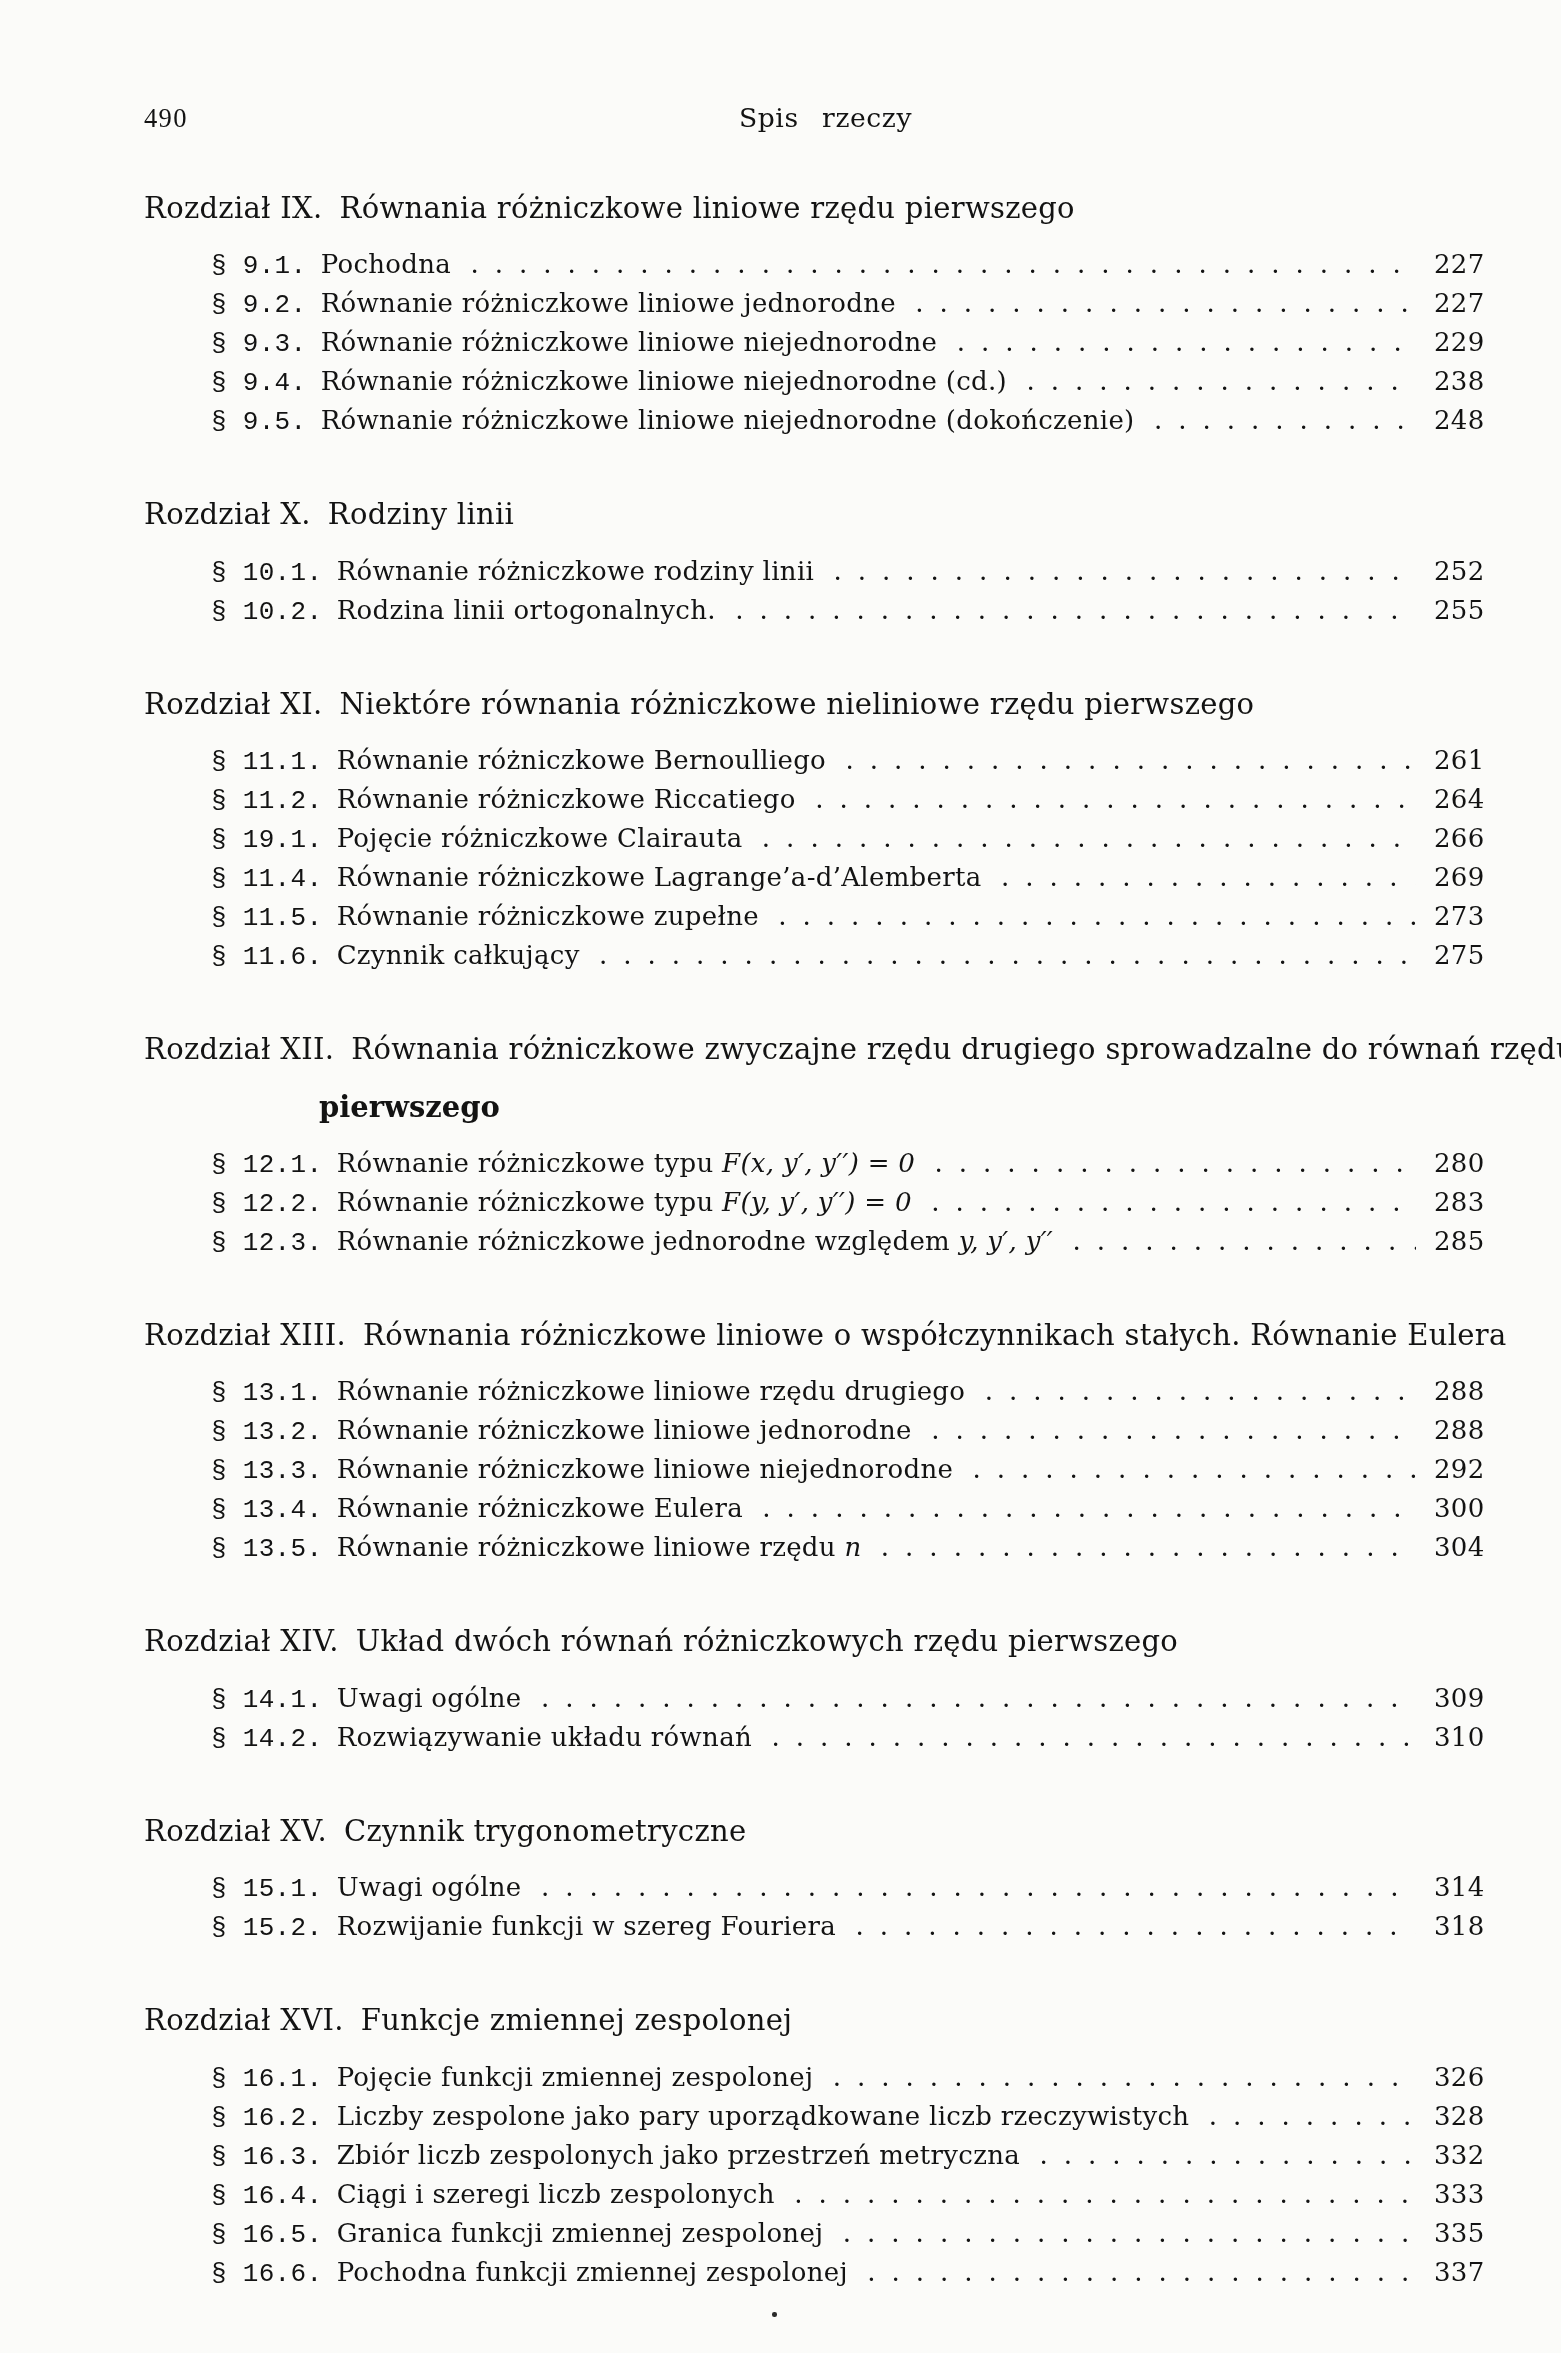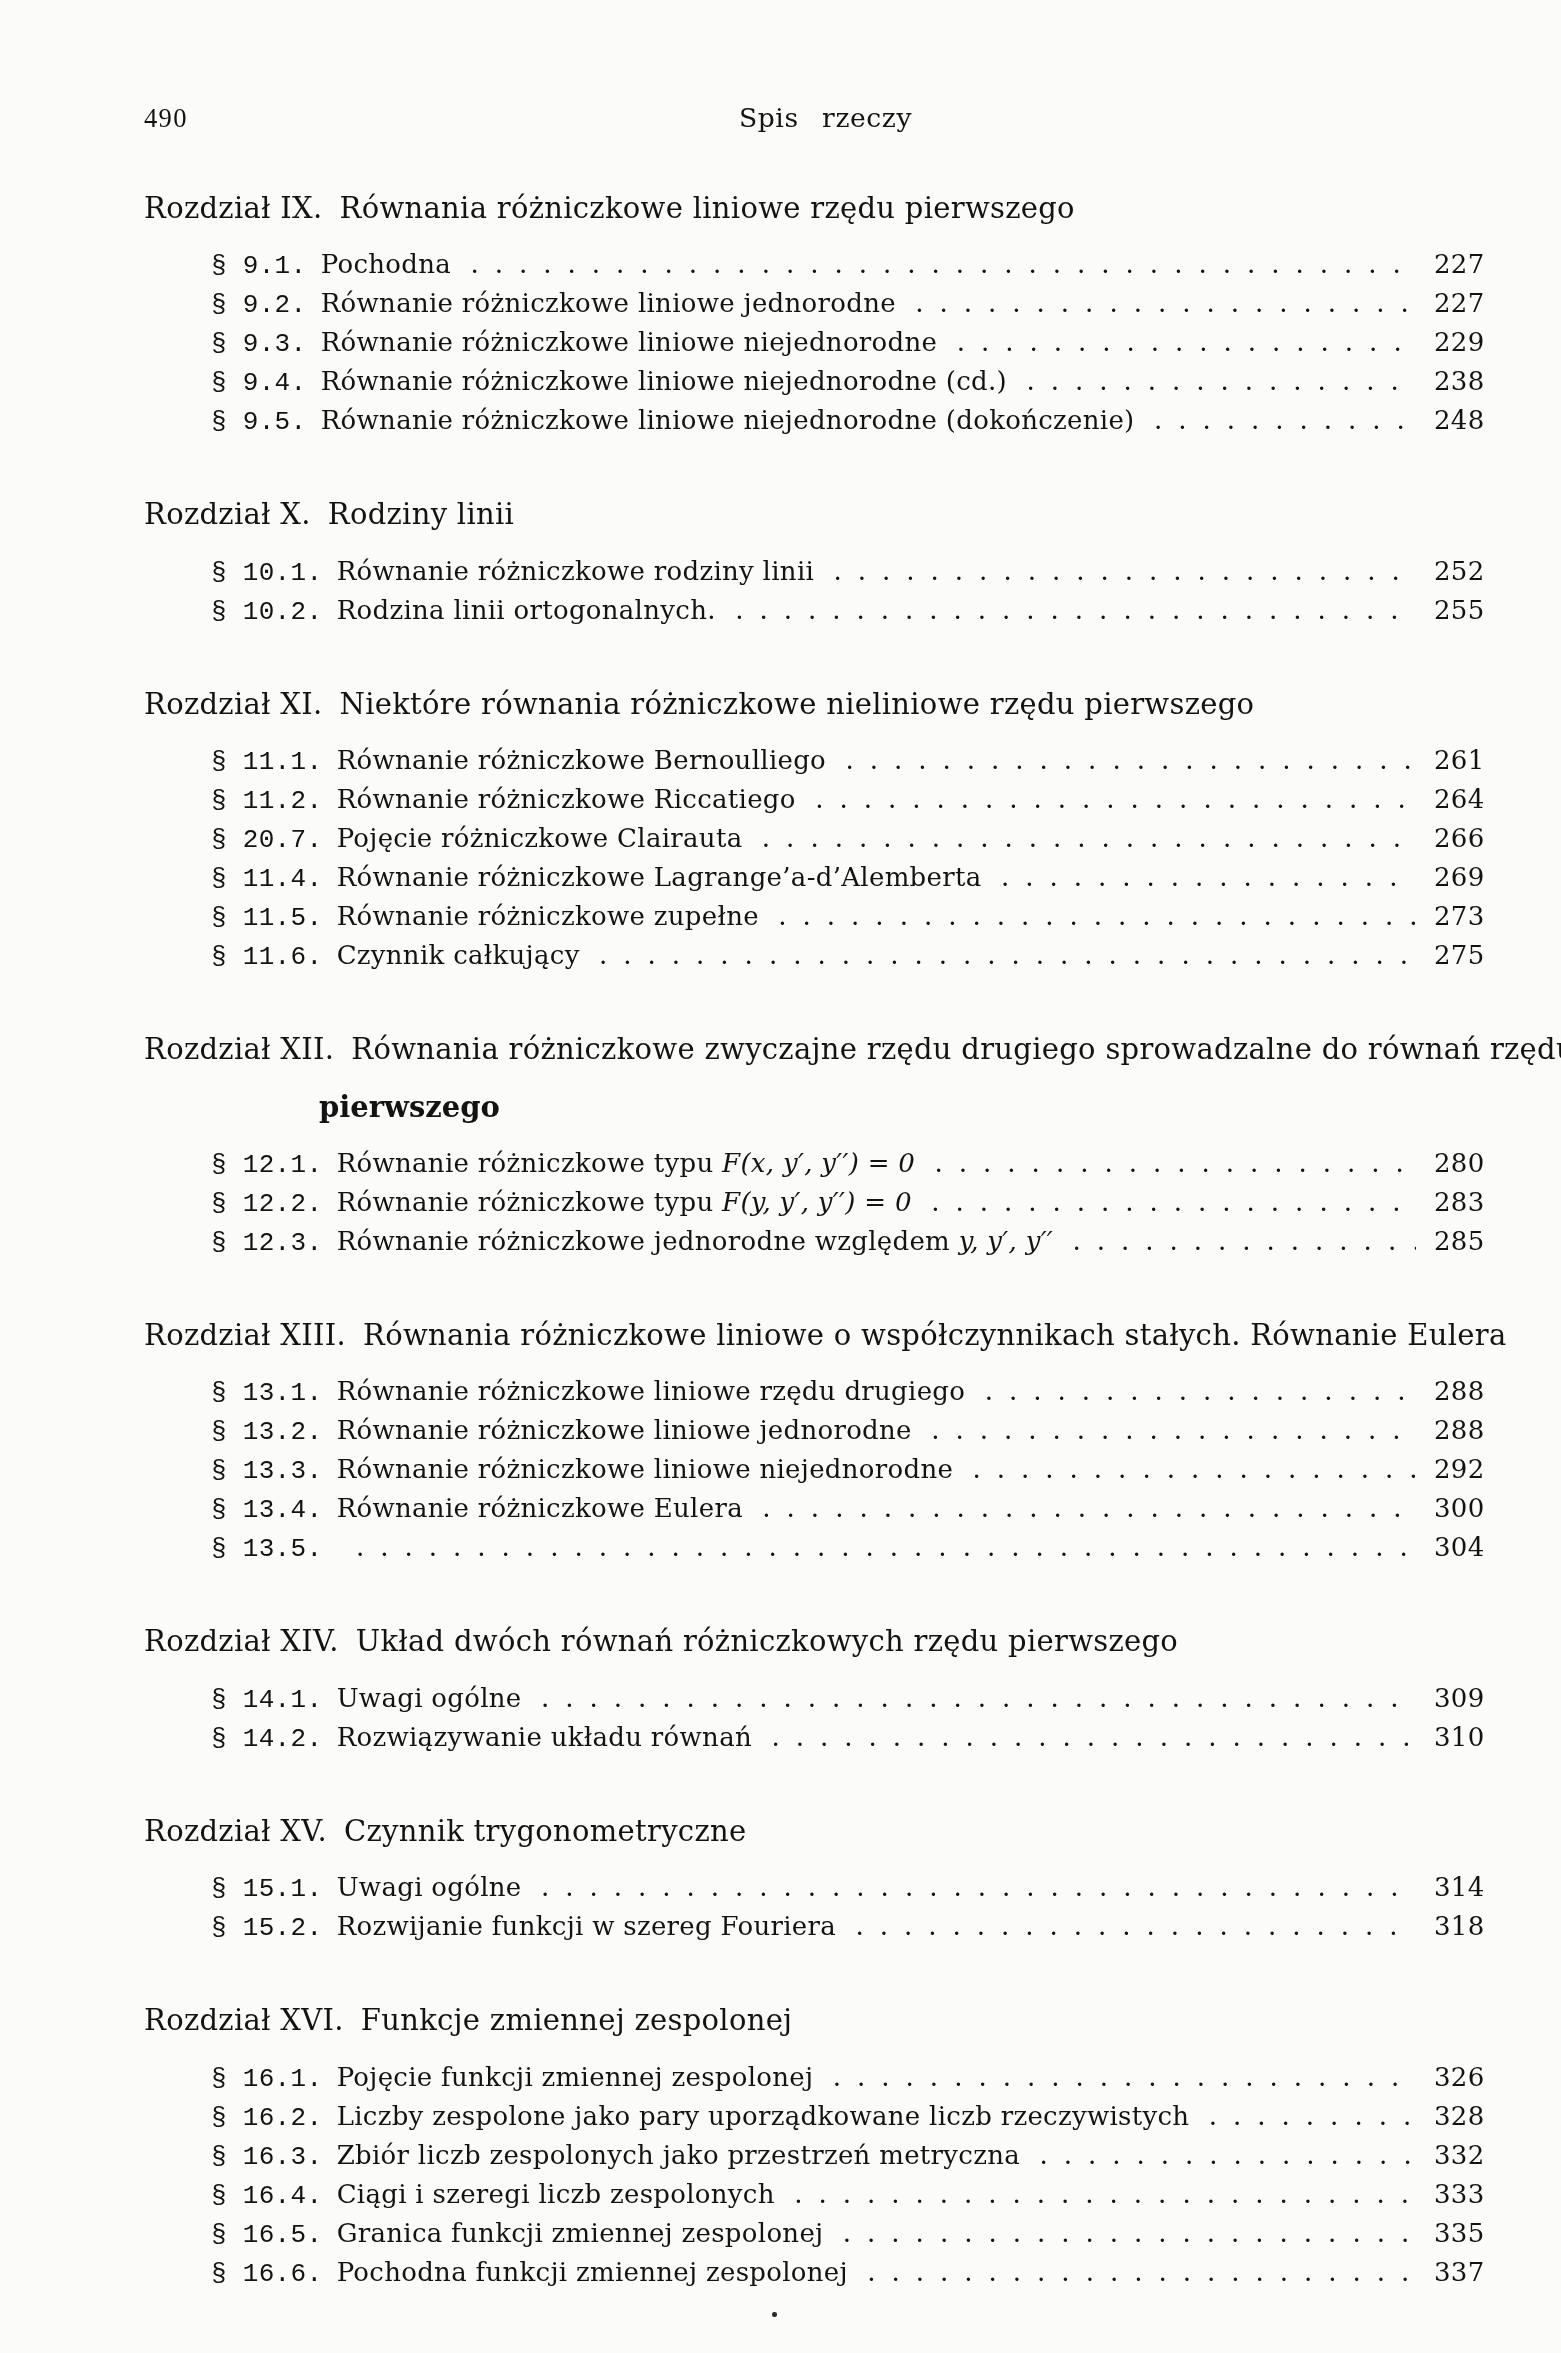--- a/index.html
+++ b/index.html
@@ -180,21 +180,21 @@
   </div>
 
   <div class="sec">
     <span class="sec-num">§ 11.2.</span>
     <span class="sec-title"><span>Równanie różniczkowe Riccatiego</span><span class="math"></span></span>
     <span class="leader"></span>
     <span class="sec-page">264</span>
   </div>
 
   <div class="sec">
-    <span class="sec-num">§ 20.7.</span>
+    <span class="sec-num">§ 19.1.</span>
     <span class="sec-title"><span>Pojęcie różniczkowe Clairauta</span><span class="math"></span></span>
     <span class="leader"></span>
     <span class="sec-page">266</span>
   </div>
 
   <div class="sec">
     <span class="sec-num">§ 11.4.</span>
     <span class="sec-title"><span>Równanie różniczkowe Lagrange’a-d’Alemberta</span><span class="math"></span></span>
     <span class="leader"></span>
     <span class="sec-page">269</span>
@@ -274,20 +274,21 @@
 
   <div class="sec">
     <span class="sec-num">§ 13.4.</span>
     <span class="sec-title"><span>Równanie różniczkowe Eulera</span><span class="math"></span></span>
     <span class="leader"></span>
     <span class="sec-page">300</span>
   </div>
 
   <div class="sec">
     <span class="sec-num">§ 13.5.</span>
+    <span class="sec-title"><span>Równanie różniczkowe liniowe rzędu </span><span class="math">n</span></span>
     <span class="leader"></span>
     <span class="sec-page">304</span>
   </div>
 </div>
   </section>
 
   <section class="chapter">
     <h2 class="chapter-heading">
       <span class="chapter-label">Rozdział XIV.</span><span class="chapter-title">Układ dwóch równań różniczkowych rzędu pierwszego</span>
     </h2>

